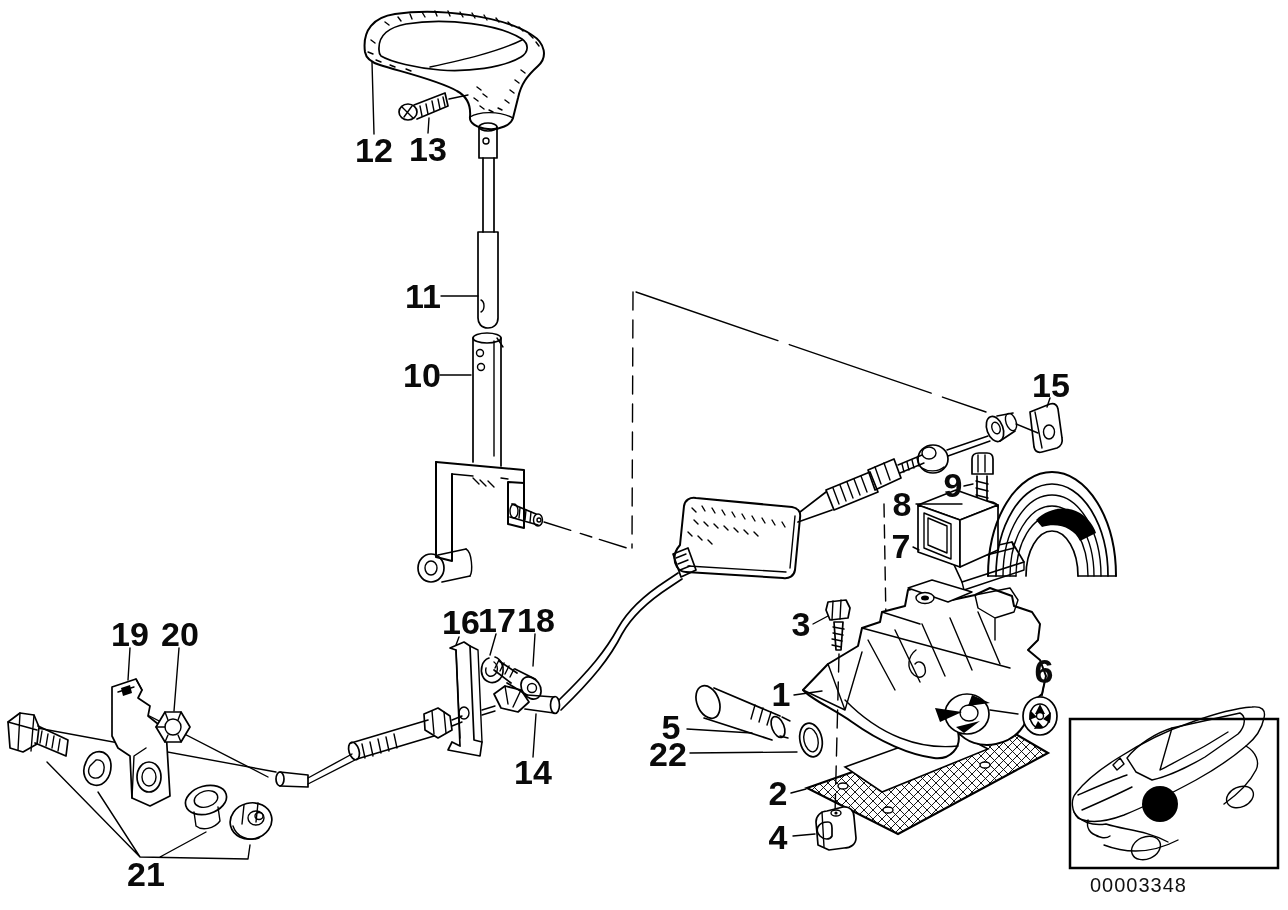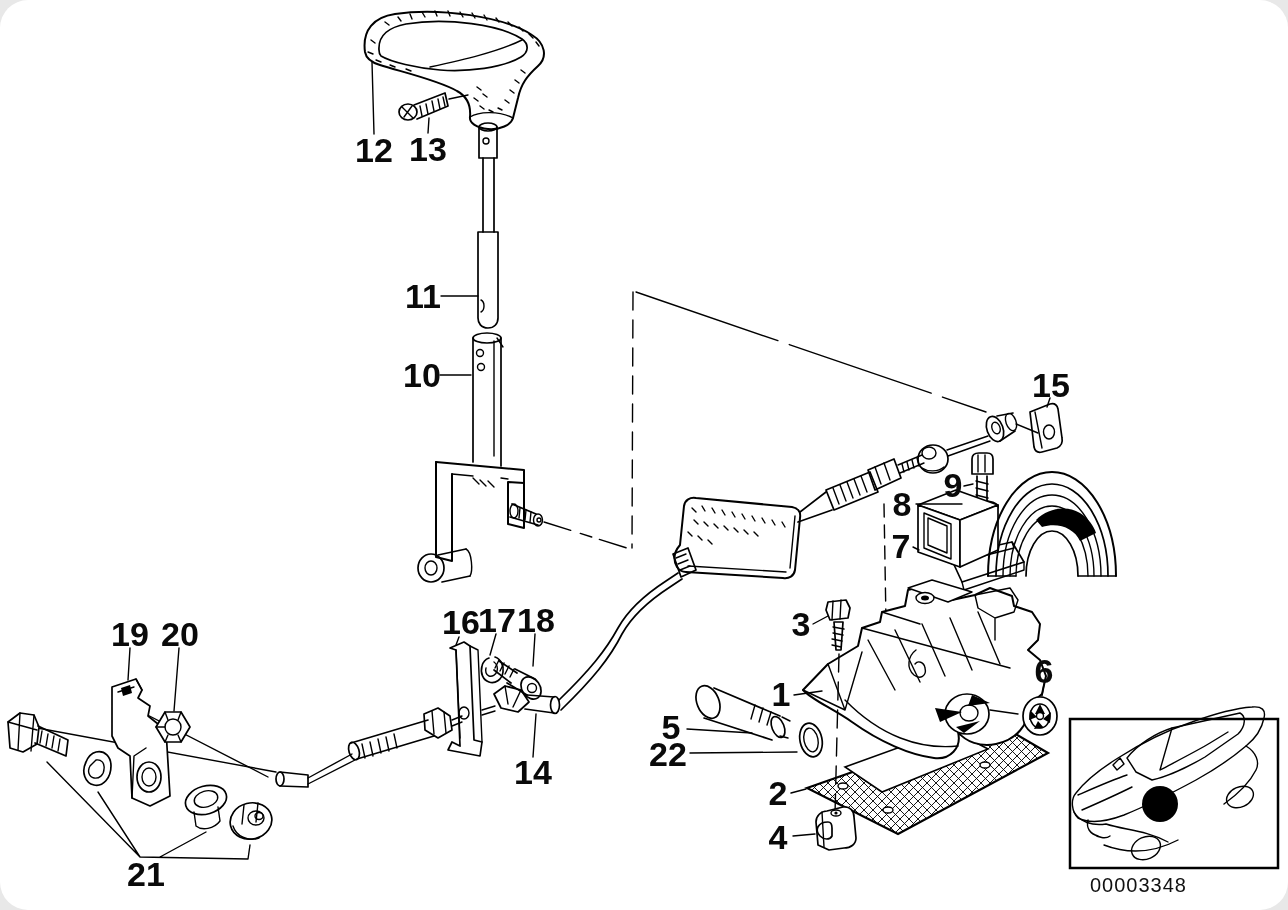--- a/index.html
+++ b/index.html
@@ -1,17 +1,17 @@
 <!DOCTYPE html>
 <html><head>
 <meta charset="utf-8">
 <style>
   html,body{margin:0;padding:0;background:#e8e8e8;}
   .stage{position:relative;width:1288px;height:910px;background:#ffffff;overflow:hidden;
-         font-family:"Liberation Sans", sans-serif;border-radius:28px;}
+         font-family:"Liberation Sans", sans-serif;}
   svg{position:absolute;left:0;top:0;}
   .ln{stroke:#000;fill:none;stroke-width:2;stroke-linecap:round;stroke-linejoin:round;}
   .thin{stroke-width:1.4;}
   .med{stroke-width:1.7;}
   .wfill{fill:#ffffff;}
   .blk{fill:#000;stroke:none;}
   .callout{font-family:"Liberation Sans",sans-serif;font-weight:700;font-size:34px;fill:#0a0a0a;}
   .fiche{font-family:"Liberation Sans",sans-serif;font-size:20px;letter-spacing:1px;fill:#111;}
   .dash-a{stroke-dasharray:18 10;}
   .dash-b{stroke-dasharray:150 12;}

